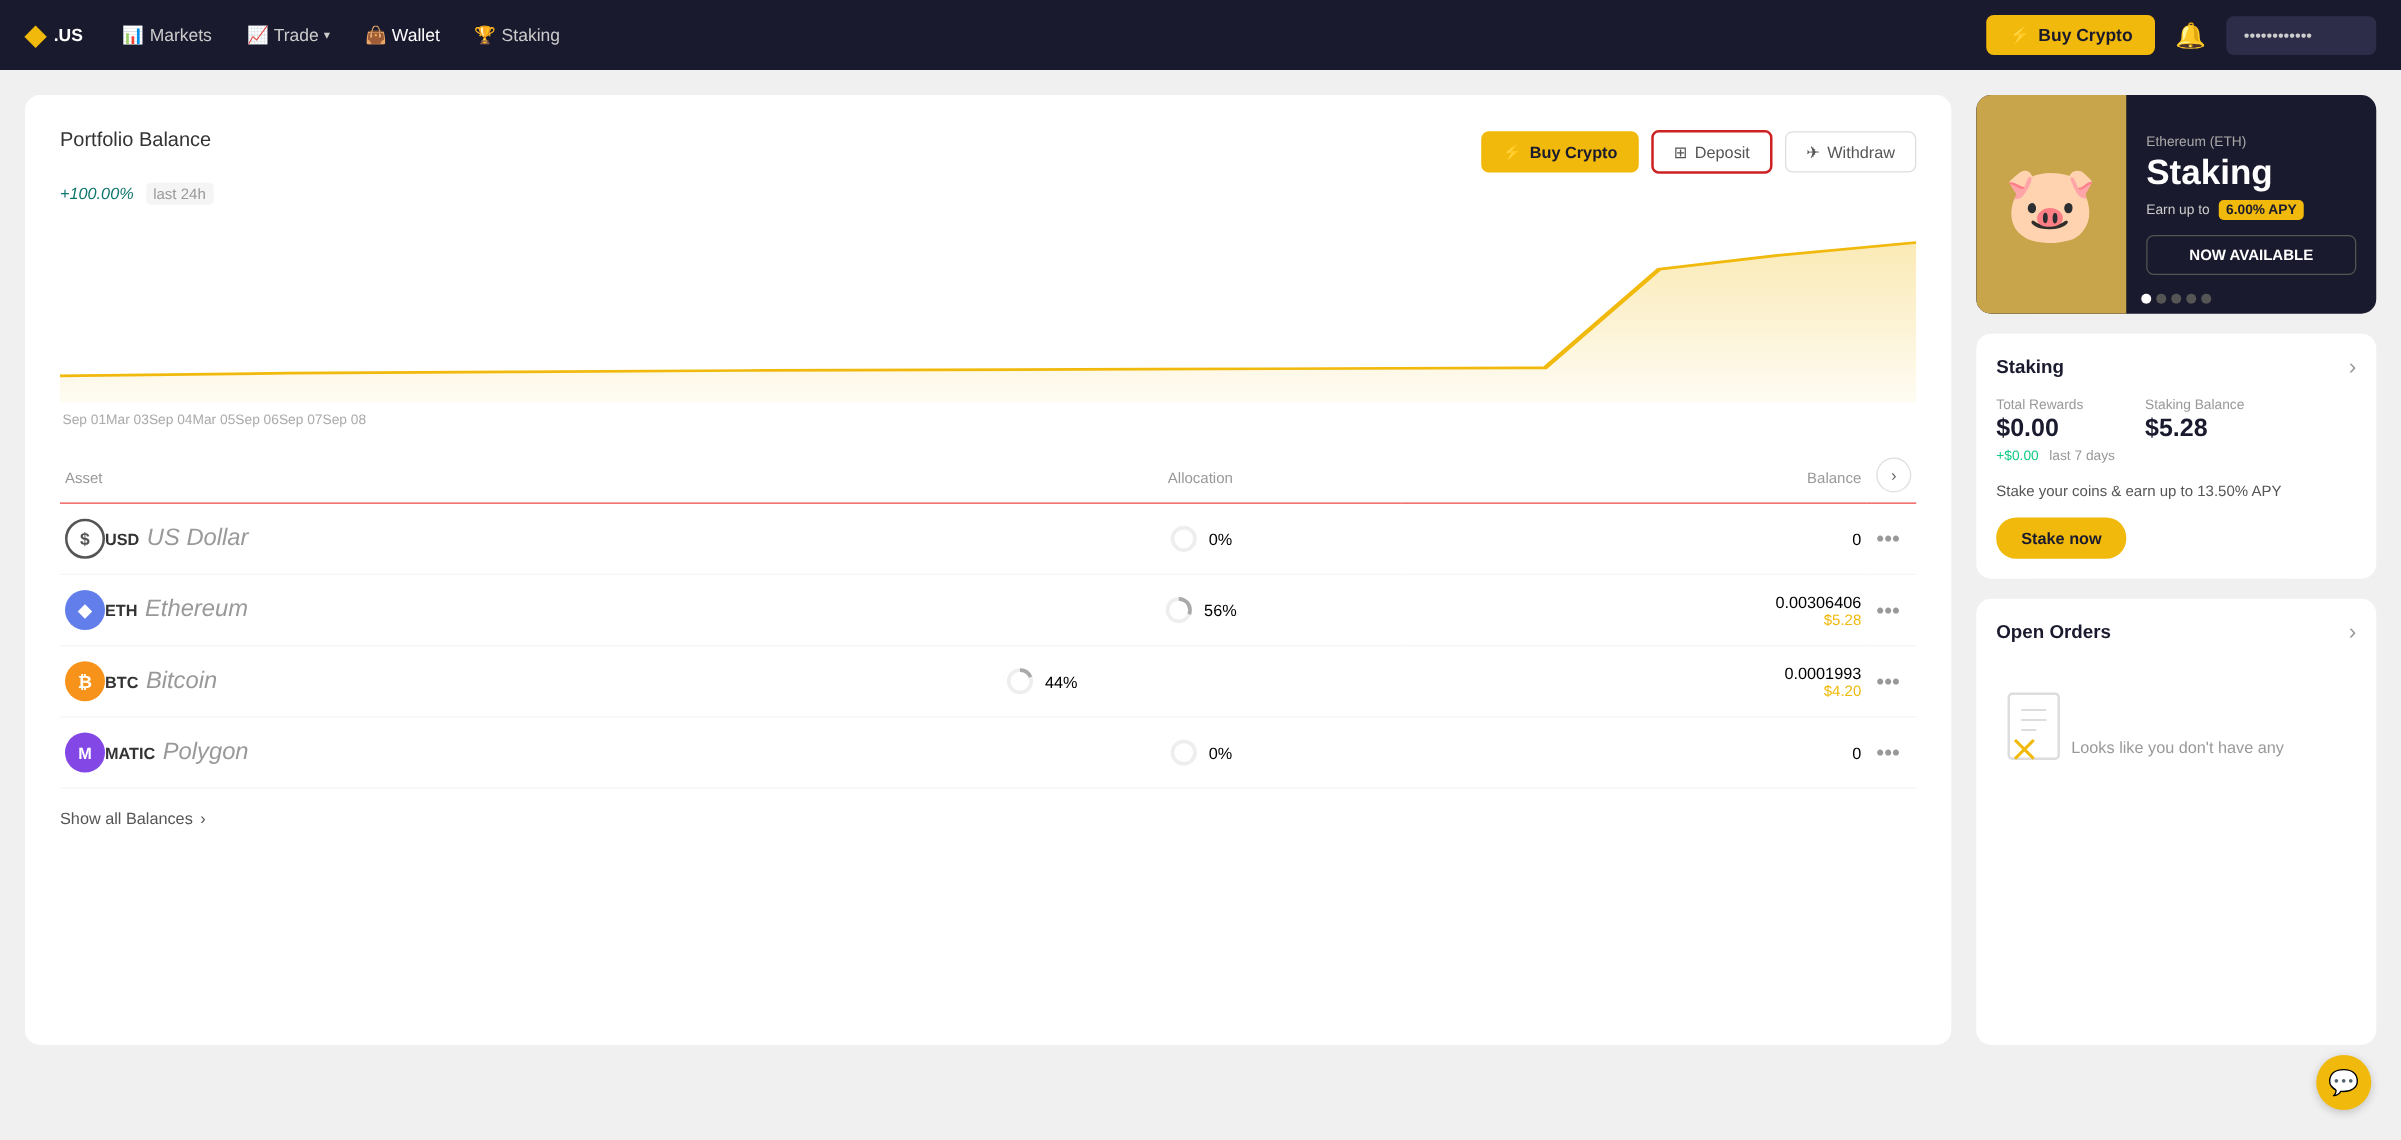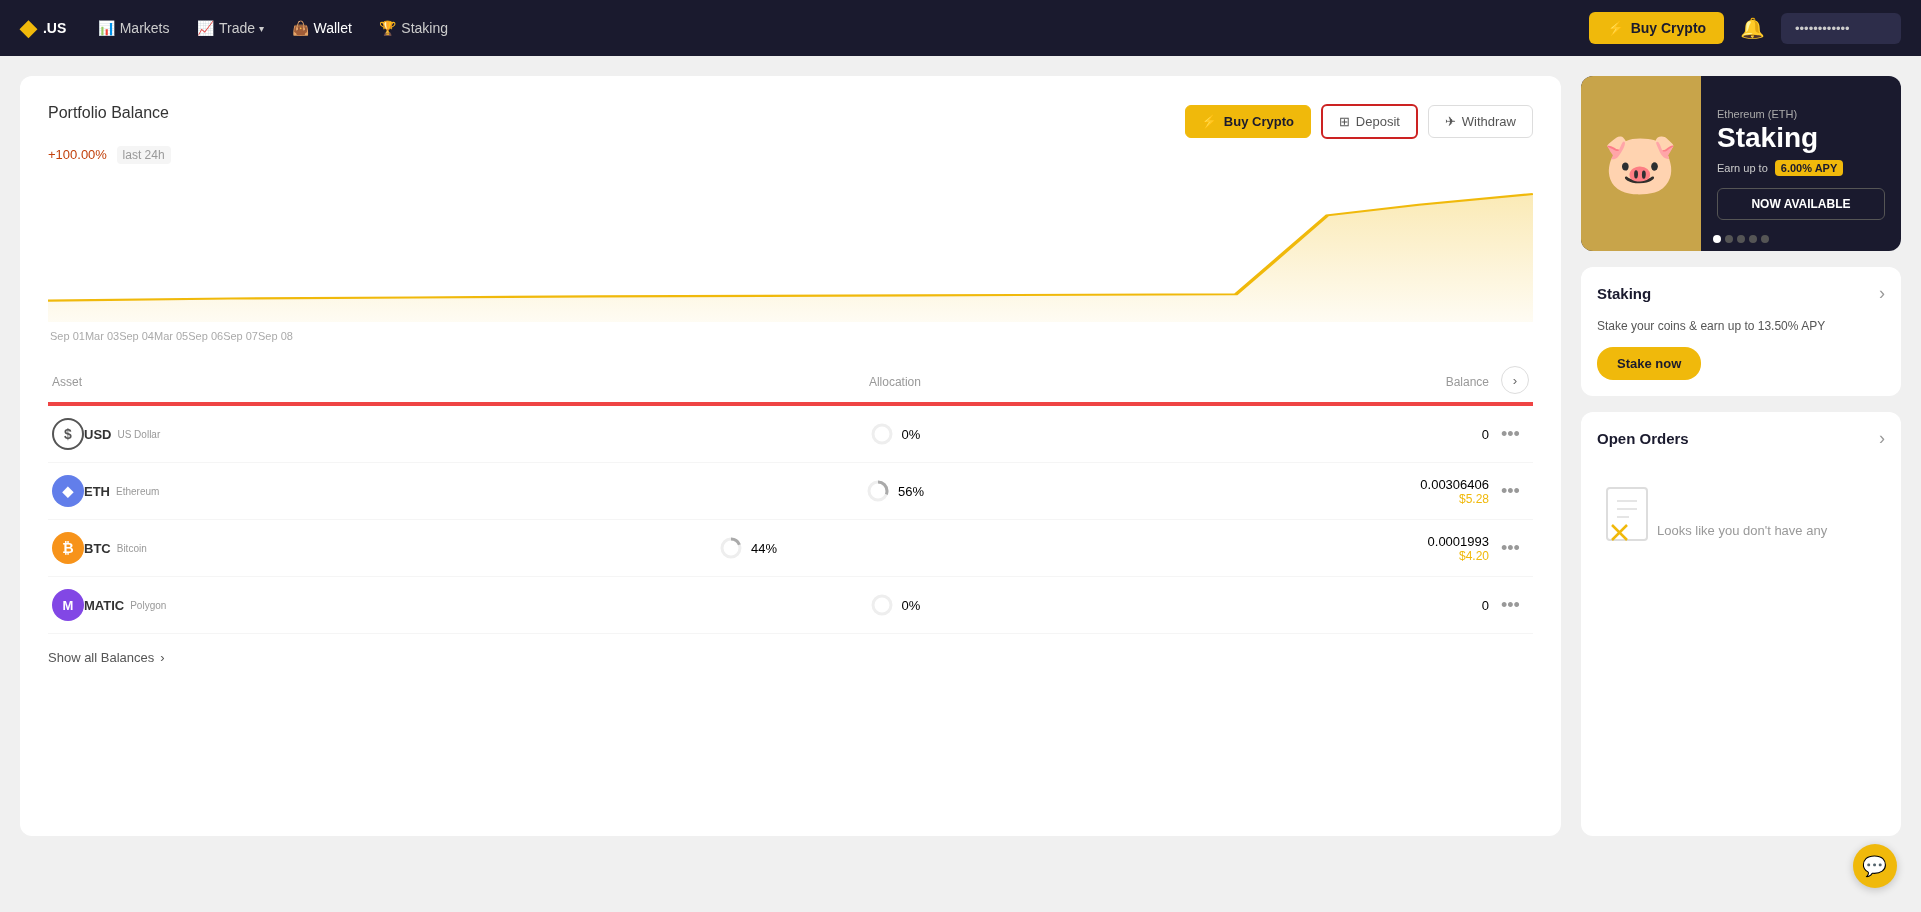--- a/index.html
+++ b/index.html
@@ -154,21 +154,21 @@
       font-size: 18px;
       color: #999;
       cursor: pointer;
       margin-left: 8px;
       vertical-align: middle;
     }
     .balance-change {
       font-size: 13px;
       margin-top: 4px;
     }
-    .positive { color: #c2410c; }
+    .positive { color: #0f766e; font-style: italic; }
     .last-24h {
       color: #999;
       font-size: 12px;
       background: #f5f5f5;
       padding: 2px 6px;
       border-radius: 4px;
       margin-left: 6px;
     }
 
     
@@ -208,32 +208,32 @@
     .asset-table {
       width: 100%;
       border-collapse: collapse;
     }
     .asset-table th {
       text-align: left;
       font-size: 12px;
       color: #999;
       font-weight: 500;
       padding: 8px 4px;
-      border-bottom: 4px solid #ef4444;
+      border-bottom: 1px solid #ef4444;
     }
     .asset-table th.right { text-align: right; }
     .asset-table td {
       padding: 12px 4px;
       border-bottom: 1px solid #f5f5f5;
       font-size: 13px;
       vertical-align: middle;
     }
     .asset-name-col { display: flex; align-items: center; }
     .asset-ticker { font-weight: 600; font-size: 13px; color: #333; margin-right: 6px; }
-    .asset-fullname { color: #999; font-size: 10px; }
+    .asset-fullname { color: #999; font-size: 19px; font-style: italic; }
     .allocation-col { text-align: center; }
     .allocation-cell { display: flex; align-items: center; gap: 8px; }
     .allocation-donut {
       width: 24px;
       height: 24px;
     }
     .balance-col { text-align: right; }
     .balance-usd { color: #f0b90b; font-size: 12px; }
     .more-btn {
       background: none;
@@ -680,20 +680,34 @@
         <span class="dot"></span>
         <span class="dot"></span>
       </div>
     </div>
 
     <div class="staking-card">
       <div class="card-header">
         <span class="card-title">Staking</span>
         <span class="chevron-right">›</span>
       </div>
+      <div class="staking-stats">
+        <div>
+          <div class="stat-label">Total Rewards</div>
+          <div class="stat-value">$0.00</div>
+          <div>
+            <span class="stat-change">+$0.00</span>
+            <span class="stat-period">last 7 days</span>
+          </div>
+        </div>
+        <div>
+          <div class="stat-label">Staking Balance</div>
+          <div class="stat-value">$5.28</div>
+        </div>
+      </div>
       <div class="staking-desc">Stake your coins &amp; earn up to 13.50% APY</div>
       <button class="stake-now-btn">Stake now</button>
     </div>
 
     <div class="open-orders-card">
       <div class="card-header">
         <span class="card-title">Open Orders</span>
         <span class="chevron-right">›</span>
       </div>
       <div class="empty-orders">

